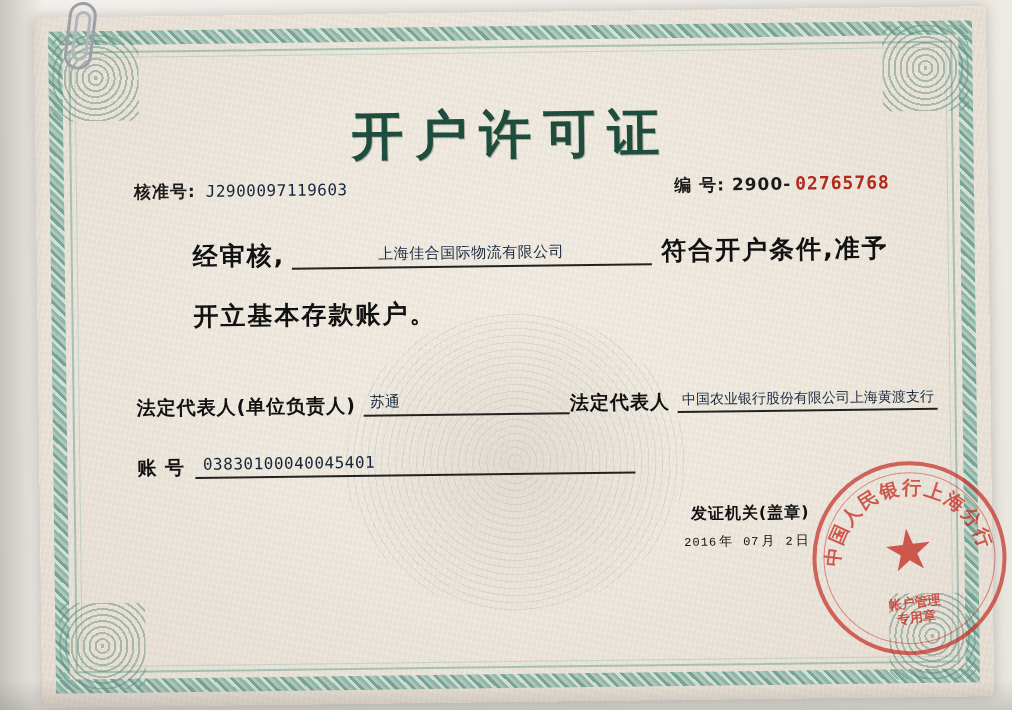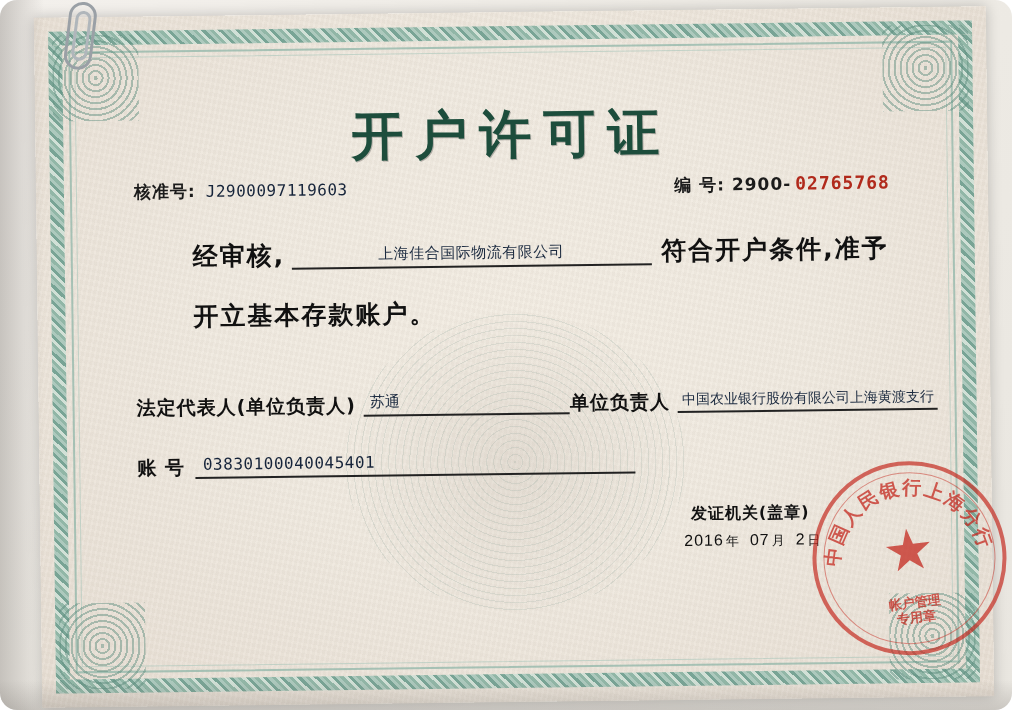--- a/index.html
+++ b/index.html
@@ -14,21 +14,20 @@
     font-family: "DejaVu Sans", "Liberation Sans", sans-serif;
   }
 
   
   #photo {
     position: relative;
     width: 1012px;
     height: 710px;
     background: linear-gradient(135deg, #f3f0ec 0%, #efece6 40%, #e9e6e0 100%);
     overflow: hidden;
-    border-radius: 17px;
   }
 
   
   #certificate {
     position: absolute;
     left: 38px;
     top: 12px;
     width: 952px;
     height: 690px;
     transform: rotate(-0.7deg);
@@ -260,22 +259,22 @@
     letter-spacing: 1px;
   }
   .issue-date {
     position: absolute;
     left: 588px; top: 468px;
     font-size: 15px;
     color: #111;
     letter-spacing: 1px;
   }
   .issue-date .num {
-    font-family: Liberation Sans, sans-serif;
-    font-size: 16px;
+    font-family: Liberation Mono, monospace;
+    font-size: 12px;
   }
   .issue-date .cn { font-size: 13px; margin: 0 10px 0 2px; }
 
   
   .seal {
     position: absolute;
     left: 716px; top: 400px;
     width: 186px; height: 186px;
     border-radius: 50%;
     border: 4px solid rgba(196,40,30,0.78);
@@ -381,21 +380,21 @@
         <span>符合开户条件,准予</span>
       </div>
 
       <div class="body-line2">开立基本存款账户。</div>
 
       <div class="row-legal">
         <span class="label-bold">法定代表人(单位负责人)</span>
         <span class="blank-legal">苏通</span>
         <span class="spacer-mid"></span>
         <span class="bank-group">
-          <span class="label-bold">单位负责人</span>
+          <span class="label-bold">法定代表人</span>
           <span class="blank-bank">
             <span class="bank-text">中国农业银行股份有限公司上海黄渡支行</span>
           </span>
         </span>
       </div>
 
       <div class="row-account">
         <span class="label-bold">账 号</span>
         <span class="blank-account">03830100040045401</span>
       </div>

